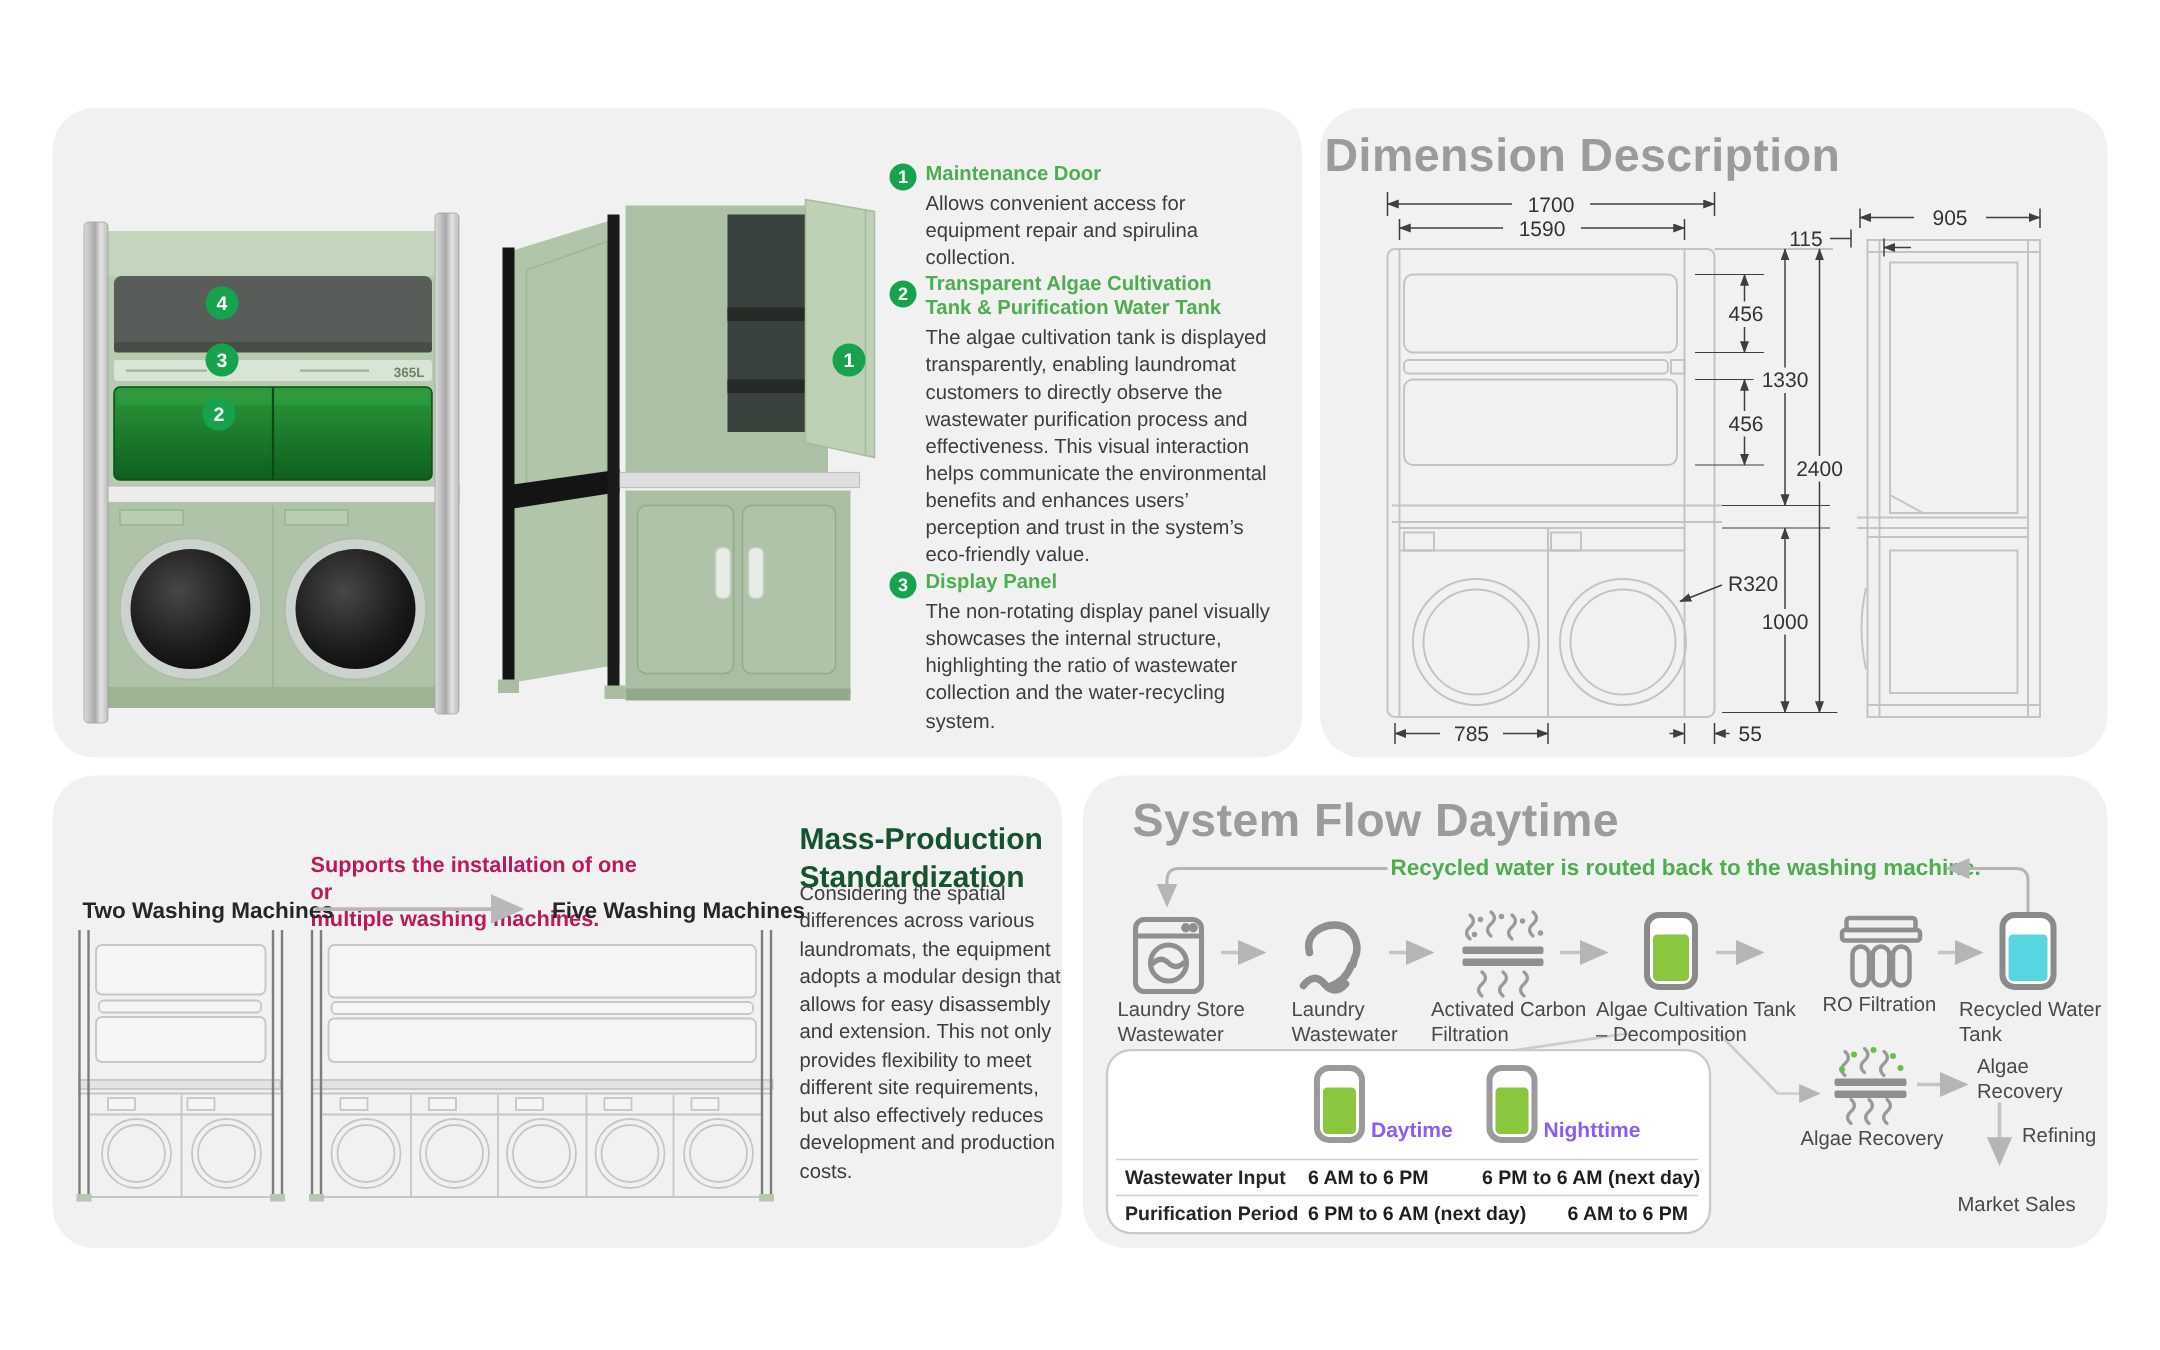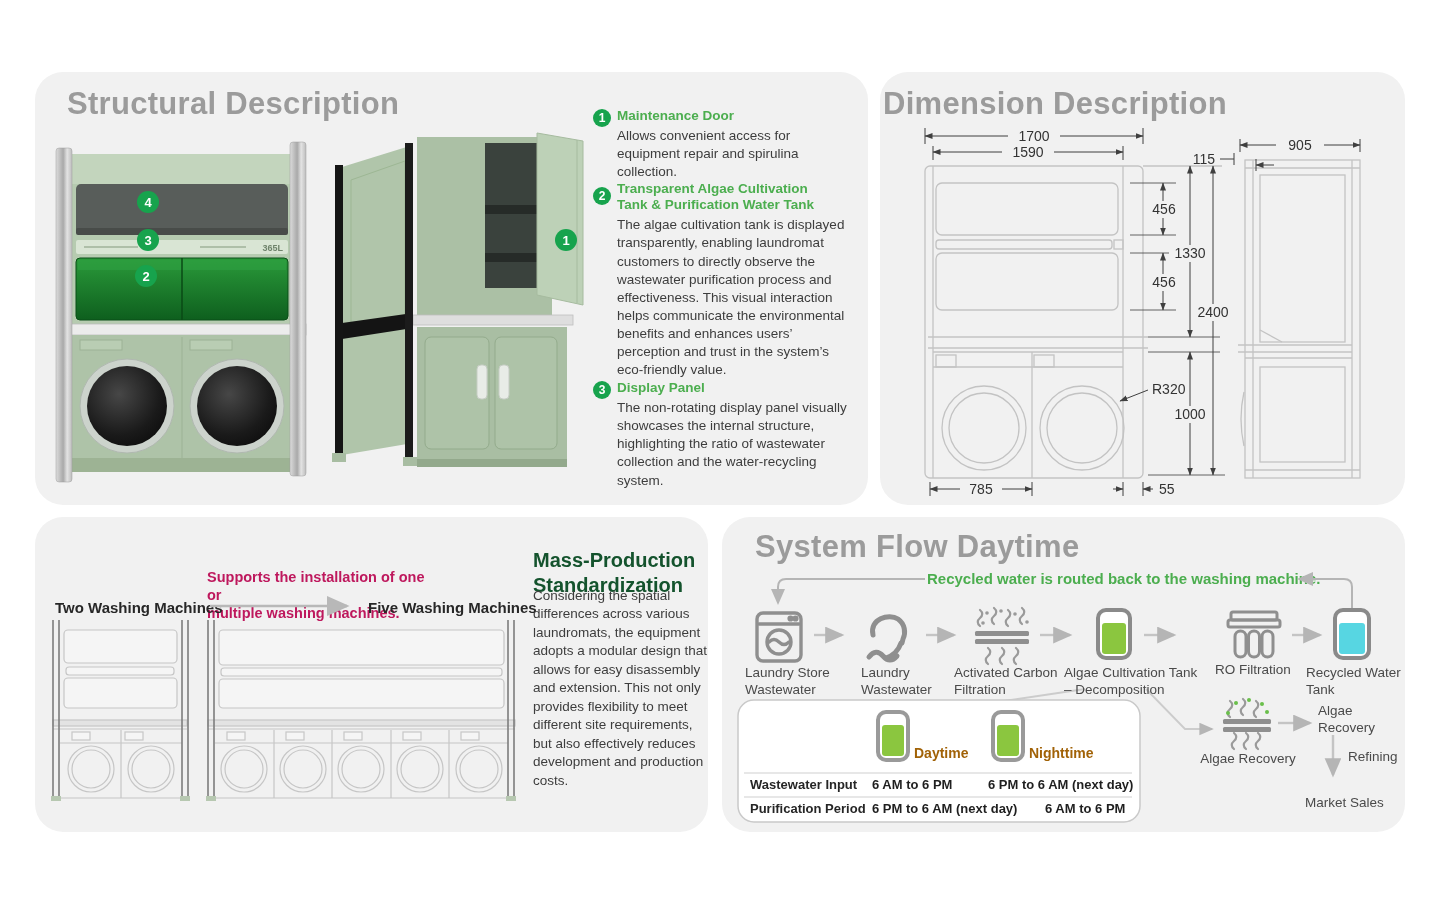--- a/index.html
+++ b/index.html
@@ -19,31 +19,30 @@
   
   .a-sub{position:absolute;font-size:14.5px;font-weight:700;color:#be185d;line-height:1.25;}
   .a-label{position:absolute;font-size:15px;font-weight:700;color:#272727;white-space:nowrap;}
   .a-col-title{position:absolute;font-size:20px;font-weight:700;color:#14532d;line-height:1.25;width:175px;}
   .a-col-body{position:absolute;font-size:13.5px;color:#3d3d3d;line-height:1.37;width:176px;}
   
   .f-note{position:absolute;font-size:15px;font-weight:700;color:#4cae4f;text-align:center;white-space:nowrap;}
   .flow-label{position:absolute;font-size:13.5px;color:#4a4a4a;line-height:1.24;}
   .tbl-label{position:absolute;font-size:13px;font-weight:700;color:#262626;white-space:nowrap;}
   .tbl-val{position:absolute;font-size:13px;font-weight:700;color:#1f1f1f;white-space:nowrap;}
-  .tbl-time{position:absolute;font-size:14px;font-weight:700;color:#a16207;white-space:nowrap;}
+  .tbl-time{position:absolute;font-size:14px;font-weight:700;color:#8b5cf6;white-space:nowrap;}
   .f-side{position:absolute;font-size:13.5px;color:#4a4a4a;line-height:1.24;}
   svg text{font-family:"Liberation Sans","DejaVu Sans",sans-serif;}
 </style>
 </head>
 <body>
 
 <div class="page">
 
   <section class="panel" style="left:35px;top:72px;width:833px;height:433px;">
-    <h1 class="ptitle" style="left:32px;top:14px;margin:0;">Structural Description</h1>
 
     <svg class="abs" style="left:15px;top:68px;" width="265" height="350" viewBox="0 0 265 350">
       <defs>
         <linearGradient id="metal" x1="0" y1="0" x2="1" y2="0">
           <stop offset="0" stop-color="#dcdcdc"></stop>
             <stop offset=".45" stop-color="#a9a9a9"></stop>
           <stop offset=".7" stop-color="#e3e3e3"></stop>
             <stop offset="1" stop-color="#bdbdbd"></stop>
         </linearGradient>
         <radialGradient id="drum" cx=".4" cy=".35" r=".85">

